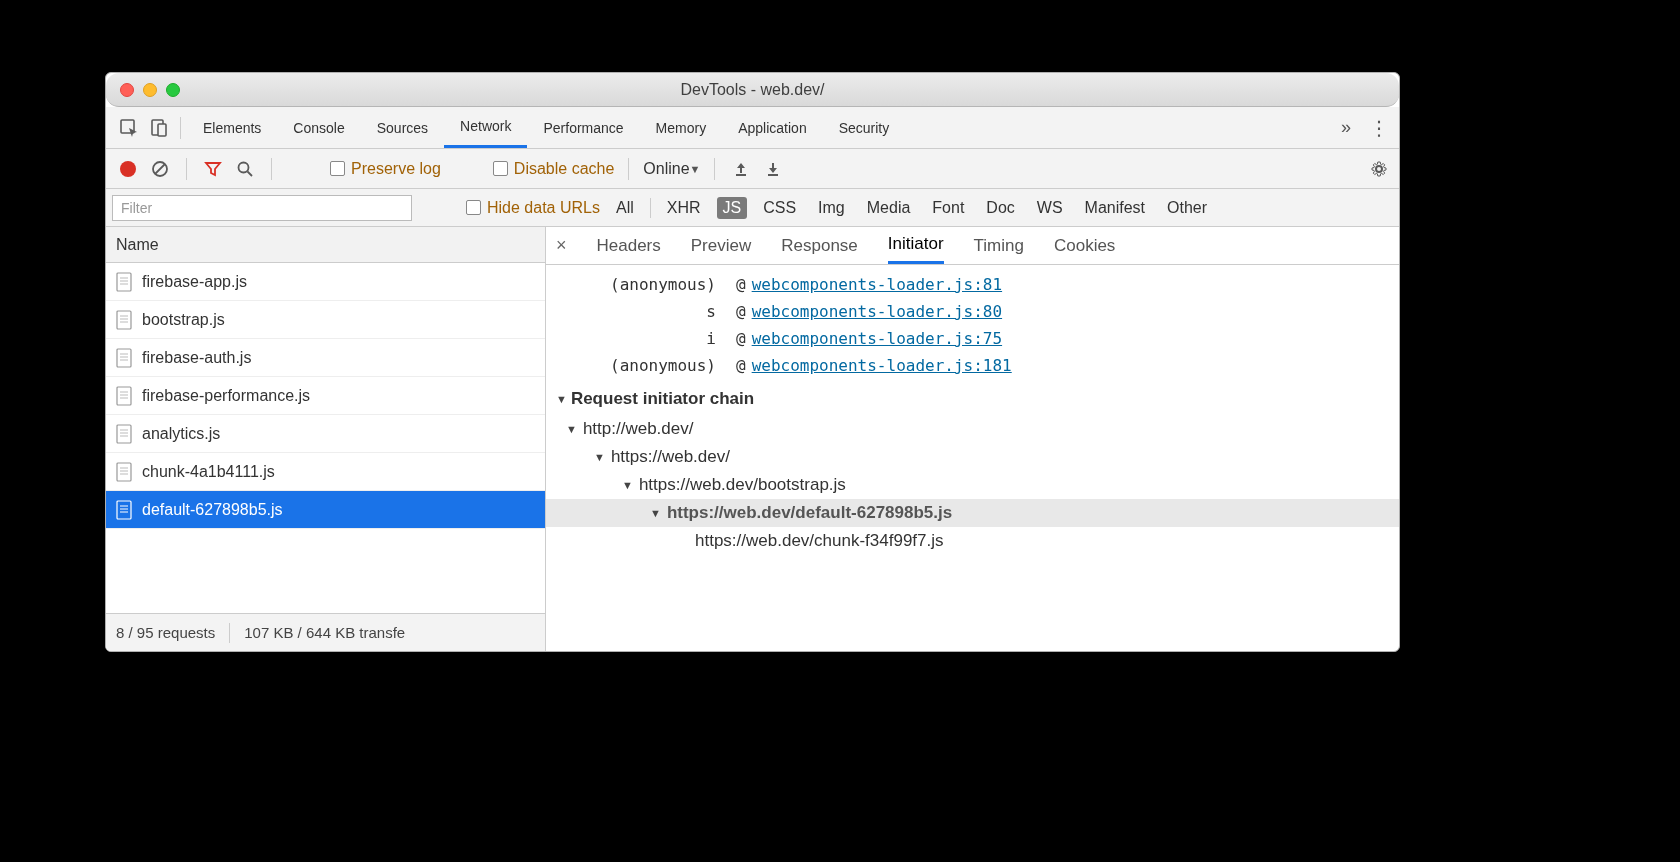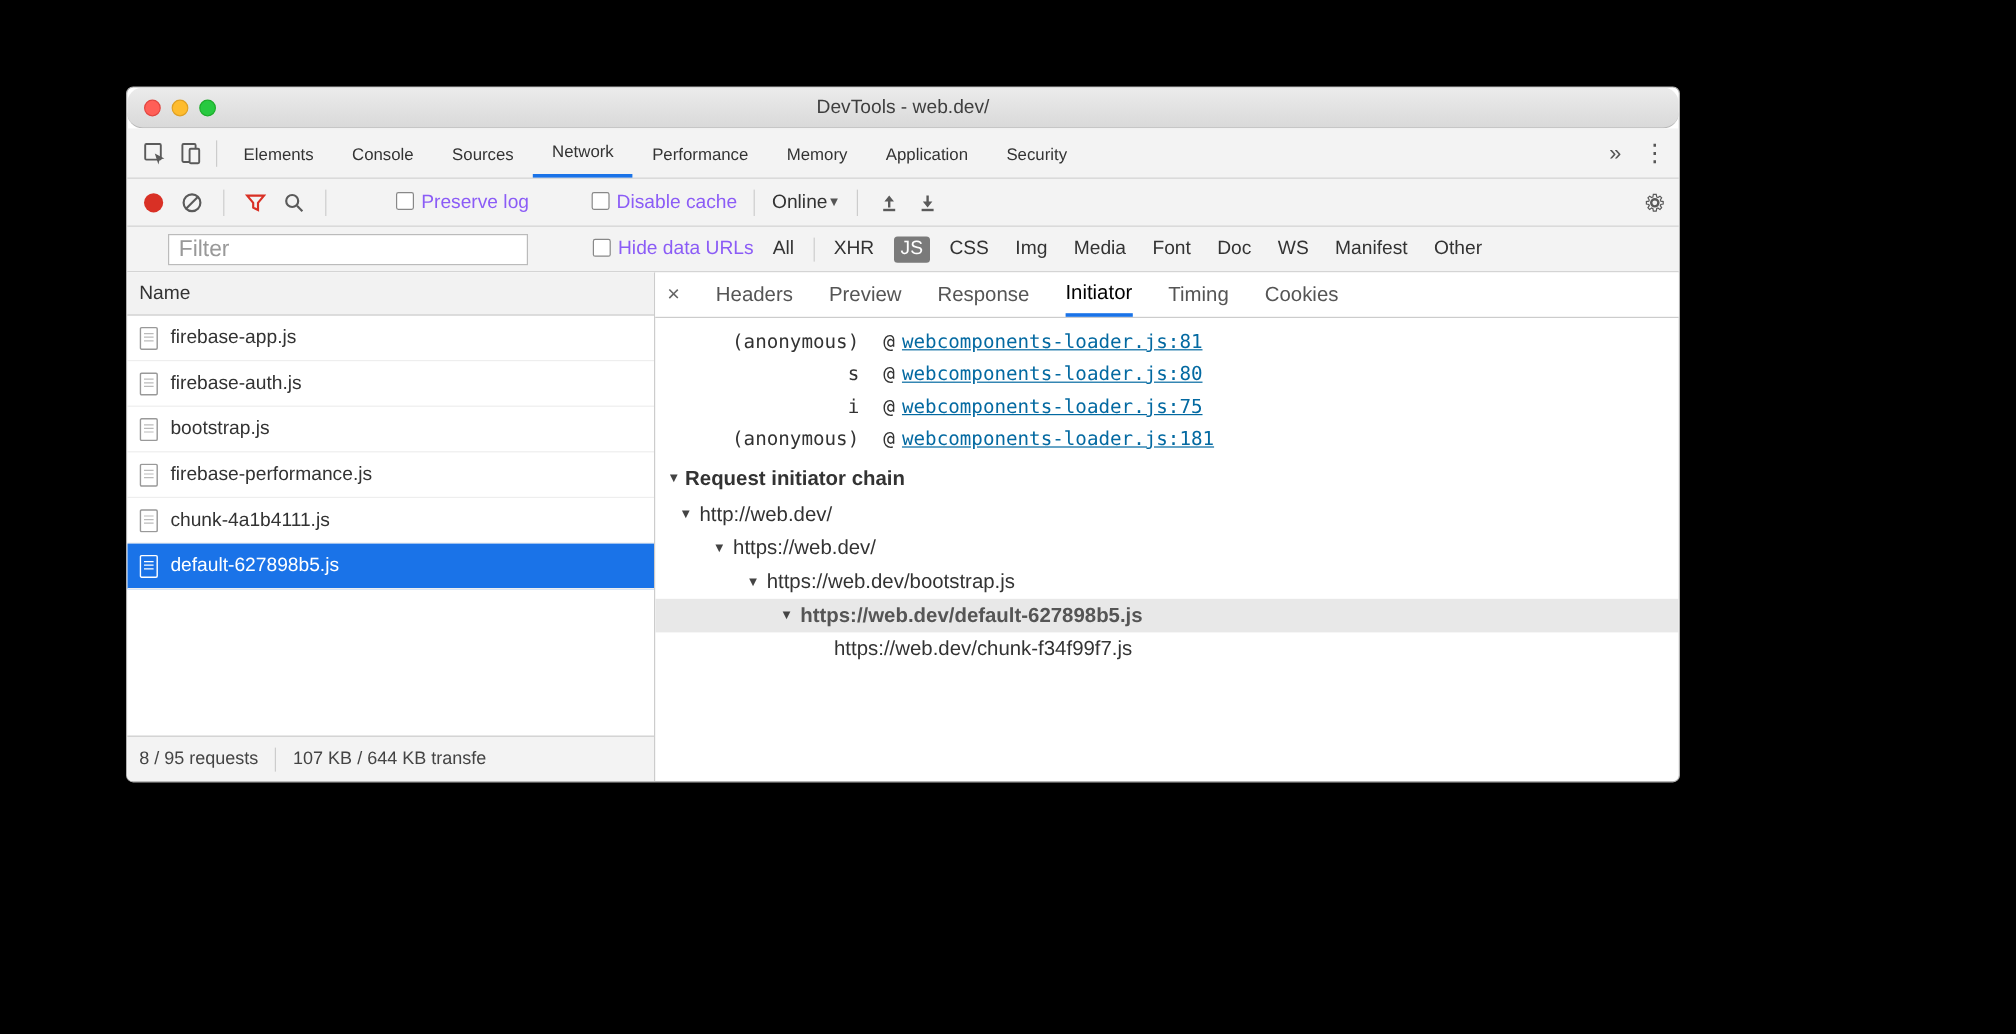--- a/index.html
+++ b/index.html
@@ -66,39 +66,39 @@
     display:flex;
     align-items:center;
     padding:0 10px;
     gap:8px;
   }
   .record-dot{width:16px;height:16px;border-radius:50%;background:#d93025;}
   .toolbar .sep2{width:1px;height:22px;background:#ccc;margin:0 6px;}
   .toolbar svg{display:block;}
   .tool-icon{color:#5a5a5a;cursor:pointer;display:flex;align-items:center;justify-content:center;width:24px;height:24px;}
   .funnel{color:#d93025;}
-  .chk{display:flex;gap:6px;color:#8b5cf6;font-size:16px;padding-left:44px;}
+  .chk{display:flex;align-items:center;gap:6px;color:#a16207;font-size:16px;padding-left:44px;}
   .chk .box{width:15px;height:15px;border:1px solid #888;border-radius:2px;background:#fff;}
   .select{display:flex;align-items:center;color:#333;font-size:16px;cursor:pointer;}
   .select .tri{font-size:11px;color:#555;}
   .toolbar .spacer{flex:1;}
   .gear{color:#5a5a5a;cursor:pointer;}
 
   .filterbar{
     height:38px;
     background:#f3f3f3;
     border-bottom:1px solid #ccc;
     display:flex;
     align-items:center;
     padding:0 6px;
     gap:10px;
   }
   .filter-input{
     width:300px; height:26px; border:1px solid #bbb; background:#fff;
-    padding:0 8px; font-size:19px; color:#999; display:flex; align-items:center;margin-left:28px;
+    padding:0 8px; font-size:14px; color:#999; display:flex; align-items:center;
   }
   .type-btn{padding:2px 6px; color:#333; font-size:16px; cursor:pointer;}
   .type-btn.active{background:#7a7a7a;color:#fff;border-radius:3px;}
   .vsep{width:1px;height:20px;background:#ccc;}
 
   .body{flex:1;display:flex;min-height:0;}
   .left{
     width:440px;border-right:1px solid #ccc;display:flex;flex-direction:column;background:#fff;justify-content:center;
   }
   .col-head{
@@ -285,39 +285,48 @@
             </svg>
             <span>firebase-app.js</span>
           </div>
           <div class="req-row">
             <svg class="file-ic" viewBox="0 0 16 20">
               <rect x="1" y="1" width="14" height="18" rx="1" fill="none" stroke="#999" stroke-width="1.2"></rect>
               <line x1="4" y1="6" x2="12" y2="6" stroke="#bbb"></line>
               <line x1="4" y1="9" x2="12" y2="9" stroke="#bbb"></line>
               <line x1="4" y1="12" x2="12" y2="12" stroke="#bbb"></line>
             </svg>
+            <span>bootstrap.js</span>
+          </div>
+          <div class="req-row">
+            <svg class="file-ic" viewBox="0 0 16 20">
+              <rect x="1" y="1" width="14" height="18" rx="1" fill="none" stroke="#999" stroke-width="1.2"></rect>
+              <line x1="4" y1="6" x2="12" y2="6" stroke="#bbb"></line>
+              <line x1="4" y1="9" x2="12" y2="9" stroke="#bbb"></line>
+              <line x1="4" y1="12" x2="12" y2="12" stroke="#bbb"></line>
+            </svg>
             <span>firebase-auth.js</span>
           </div>
           <div class="req-row">
             <svg class="file-ic" viewBox="0 0 16 20">
               <rect x="1" y="1" width="14" height="18" rx="1" fill="none" stroke="#999" stroke-width="1.2"></rect>
               <line x1="4" y1="6" x2="12" y2="6" stroke="#bbb"></line>
               <line x1="4" y1="9" x2="12" y2="9" stroke="#bbb"></line>
               <line x1="4" y1="12" x2="12" y2="12" stroke="#bbb"></line>
             </svg>
-            <span>bootstrap.js</span>
-          </div>
-          <div class="req-row">
-            <svg class="file-ic" viewBox="0 0 16 20">
-              <rect x="1" y="1" width="14" height="18" rx="1" fill="none" stroke="#999" stroke-width="1.2"></rect>
-              <line x1="4" y1="6" x2="12" y2="6" stroke="#bbb"></line>
-              <line x1="4" y1="9" x2="12" y2="9" stroke="#bbb"></line>
-              <line x1="4" y1="12" x2="12" y2="12" stroke="#bbb"></line>
-            </svg>
             <span>firebase-performance.js</span>
+          </div>
+          <div class="req-row">
+            <svg class="file-ic" viewBox="0 0 16 20">
+              <rect x="1" y="1" width="14" height="18" rx="1" fill="none" stroke="#999" stroke-width="1.2"></rect>
+              <line x1="4" y1="6" x2="12" y2="6" stroke="#bbb"></line>
+              <line x1="4" y1="9" x2="12" y2="9" stroke="#bbb"></line>
+              <line x1="4" y1="12" x2="12" y2="12" stroke="#bbb"></line>
+            </svg>
+            <span>analytics.js</span>
           </div>
           <div class="req-row">
             <svg class="file-ic" viewBox="0 0 16 20">
               <rect x="1" y="1" width="14" height="18" rx="1" fill="none" stroke="#999" stroke-width="1.2"></rect>
               <line x1="4" y1="6" x2="12" y2="6" stroke="#bbb"></line>
               <line x1="4" y1="9" x2="12" y2="9" stroke="#bbb"></line>
               <line x1="4" y1="12" x2="12" y2="12" stroke="#bbb"></line>
             </svg>
             <span>chunk-4a1b4111.js</span>
           </div>

